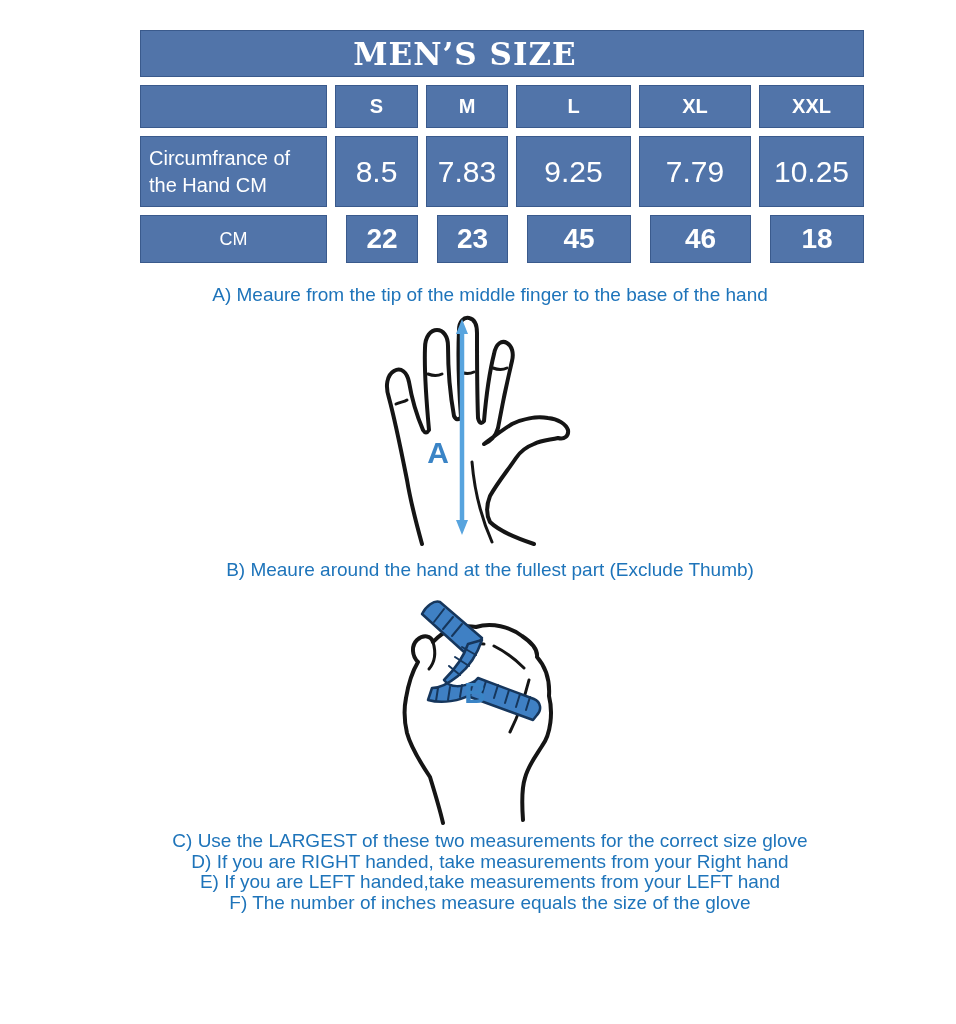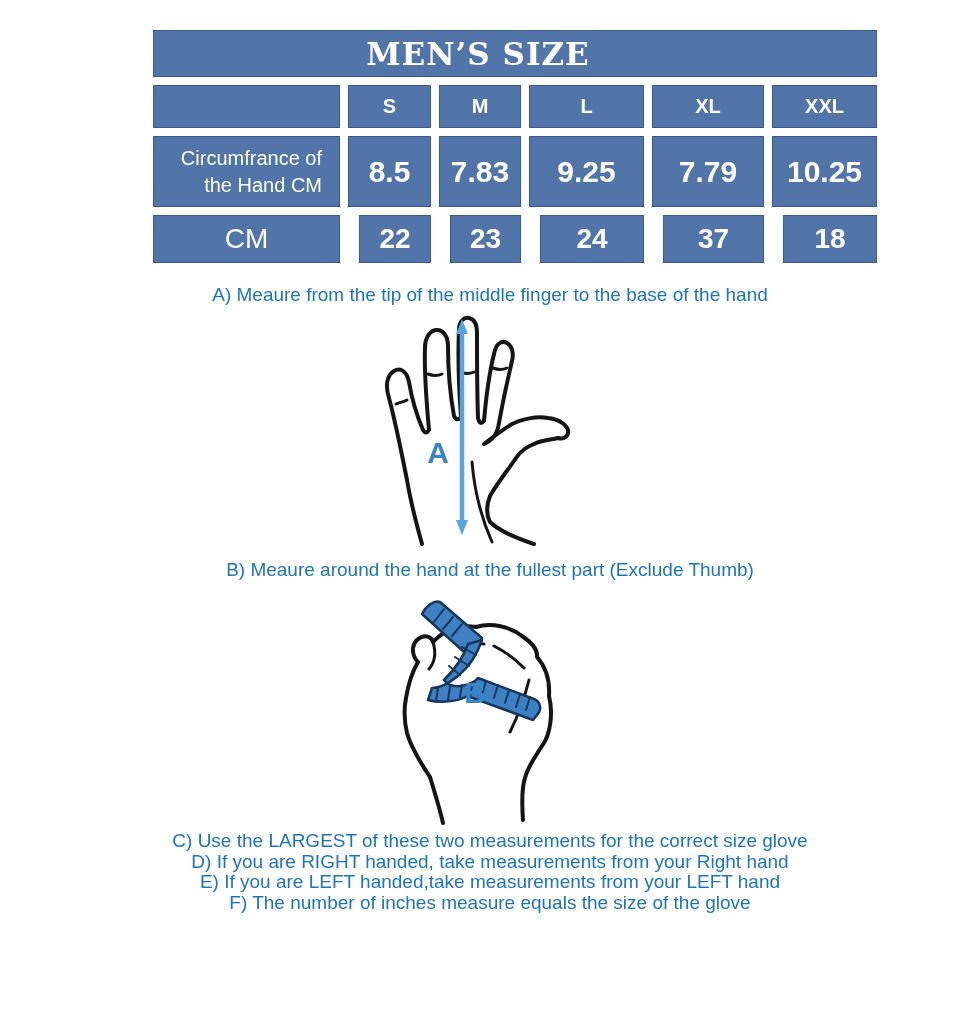--- a/index.html
+++ b/index.html
@@ -1,32 +1,32 @@
 <!DOCTYPE html>
 <html><head>
 <meta charset="utf-8">
 <style>
   html,body{margin:0;padding:0;background:#fff;}
   .page{position:relative;width:956px;height:1024px;background:#ffffff;overflow:hidden;
         font-family:"Liberation Sans","DejaVu Sans",sans-serif;}
   
-  .size-table{position:absolute;left:153px;top:30px;width:724px;display:grid;
+  .size-table{position:absolute;left:140px;top:30px;width:724px;display:grid;
               grid-template-columns:187px 83px 82px 115px 112px 105px;
               grid-template-rows:47px 43px 71px 48px;gap:8px;}
   .cell{background:#5174a9;border:1px solid #3a5a8c;box-sizing:border-box;color:#ffffff;
         display:flex;align-items:center;justify-content:center;}
   .title-cell{grid-column:1/-1;font-family:"DejaVu Serif","Liberation Serif",serif;
               font-weight:700;font-size:31px;letter-spacing:1px;}
   .title-text{transform:translateX(-37px);white-space:nowrap;}
   .size-h{font-weight:700;font-size:20px;}
-  .val{font-weight:700;font-size:30px;}
+  .val{font-weight:400;font-size:30px;}
   .val-cm{font-weight:700;font-size:28px;margin-left:11px;}
   .label-cell{justify-content:flex-start;padding-left:8px;font-size:20px;line-height:1.32;}
-  .label-cell span{display:block;width:160px;text-align:right;}
-  .cm-label{font-size:28px;}
+  .label-cell span{display:block;width:160px;}
+  .cm-label{font-size:18px;}
   
   .instr{position:absolute;left:12px;width:956px;text-align:center;
          font-size:19px;color:#1e74ba;}
   .instr-a{top:284px;}
   .instr-b{top:559px;}
   .instr-block{position:absolute;left:12px;width:956px;top:831px;text-align:center;
                font-size:19px;line-height:20.6px;color:#1e74ba;}
   
   .hand-a-svg{position:absolute;left:376px;top:310px;}
   .fist-b-svg{position:absolute;left:398px;top:594px;}
@@ -58,22 +58,22 @@
     </div>
     <div class="cell val">8.5</div>
     <div class="cell val">7.83</div>
     <div class="cell val">9.25</div>
     <div class="cell val">7.79</div>
     <div class="cell val">10.25</div>
 
     <div class="cell cm-label">CM</div>
     <div class="cell val-cm">22</div>
     <div class="cell val-cm">23</div>
-    <div class="cell val-cm">24</div>
-    <div class="cell val-cm">37</div>
+    <div class="cell val-cm">45</div>
+    <div class="cell val-cm">46</div>
     <div class="cell val-cm">18</div>
   </div>
 
   <div class="instr instr-a">A) Meaure from the tip of the middle finger to the base of the hand</div>
 
   <svg class="hand-a-svg" width="206" height="240" viewBox="0 0 206 240" xmlns="http://www.w3.org/2000/svg">
     <path class="outline" d="
       M 46 234
       C 41 216, 35 194, 31 170
       C 27 150, 20 114, 13 88

